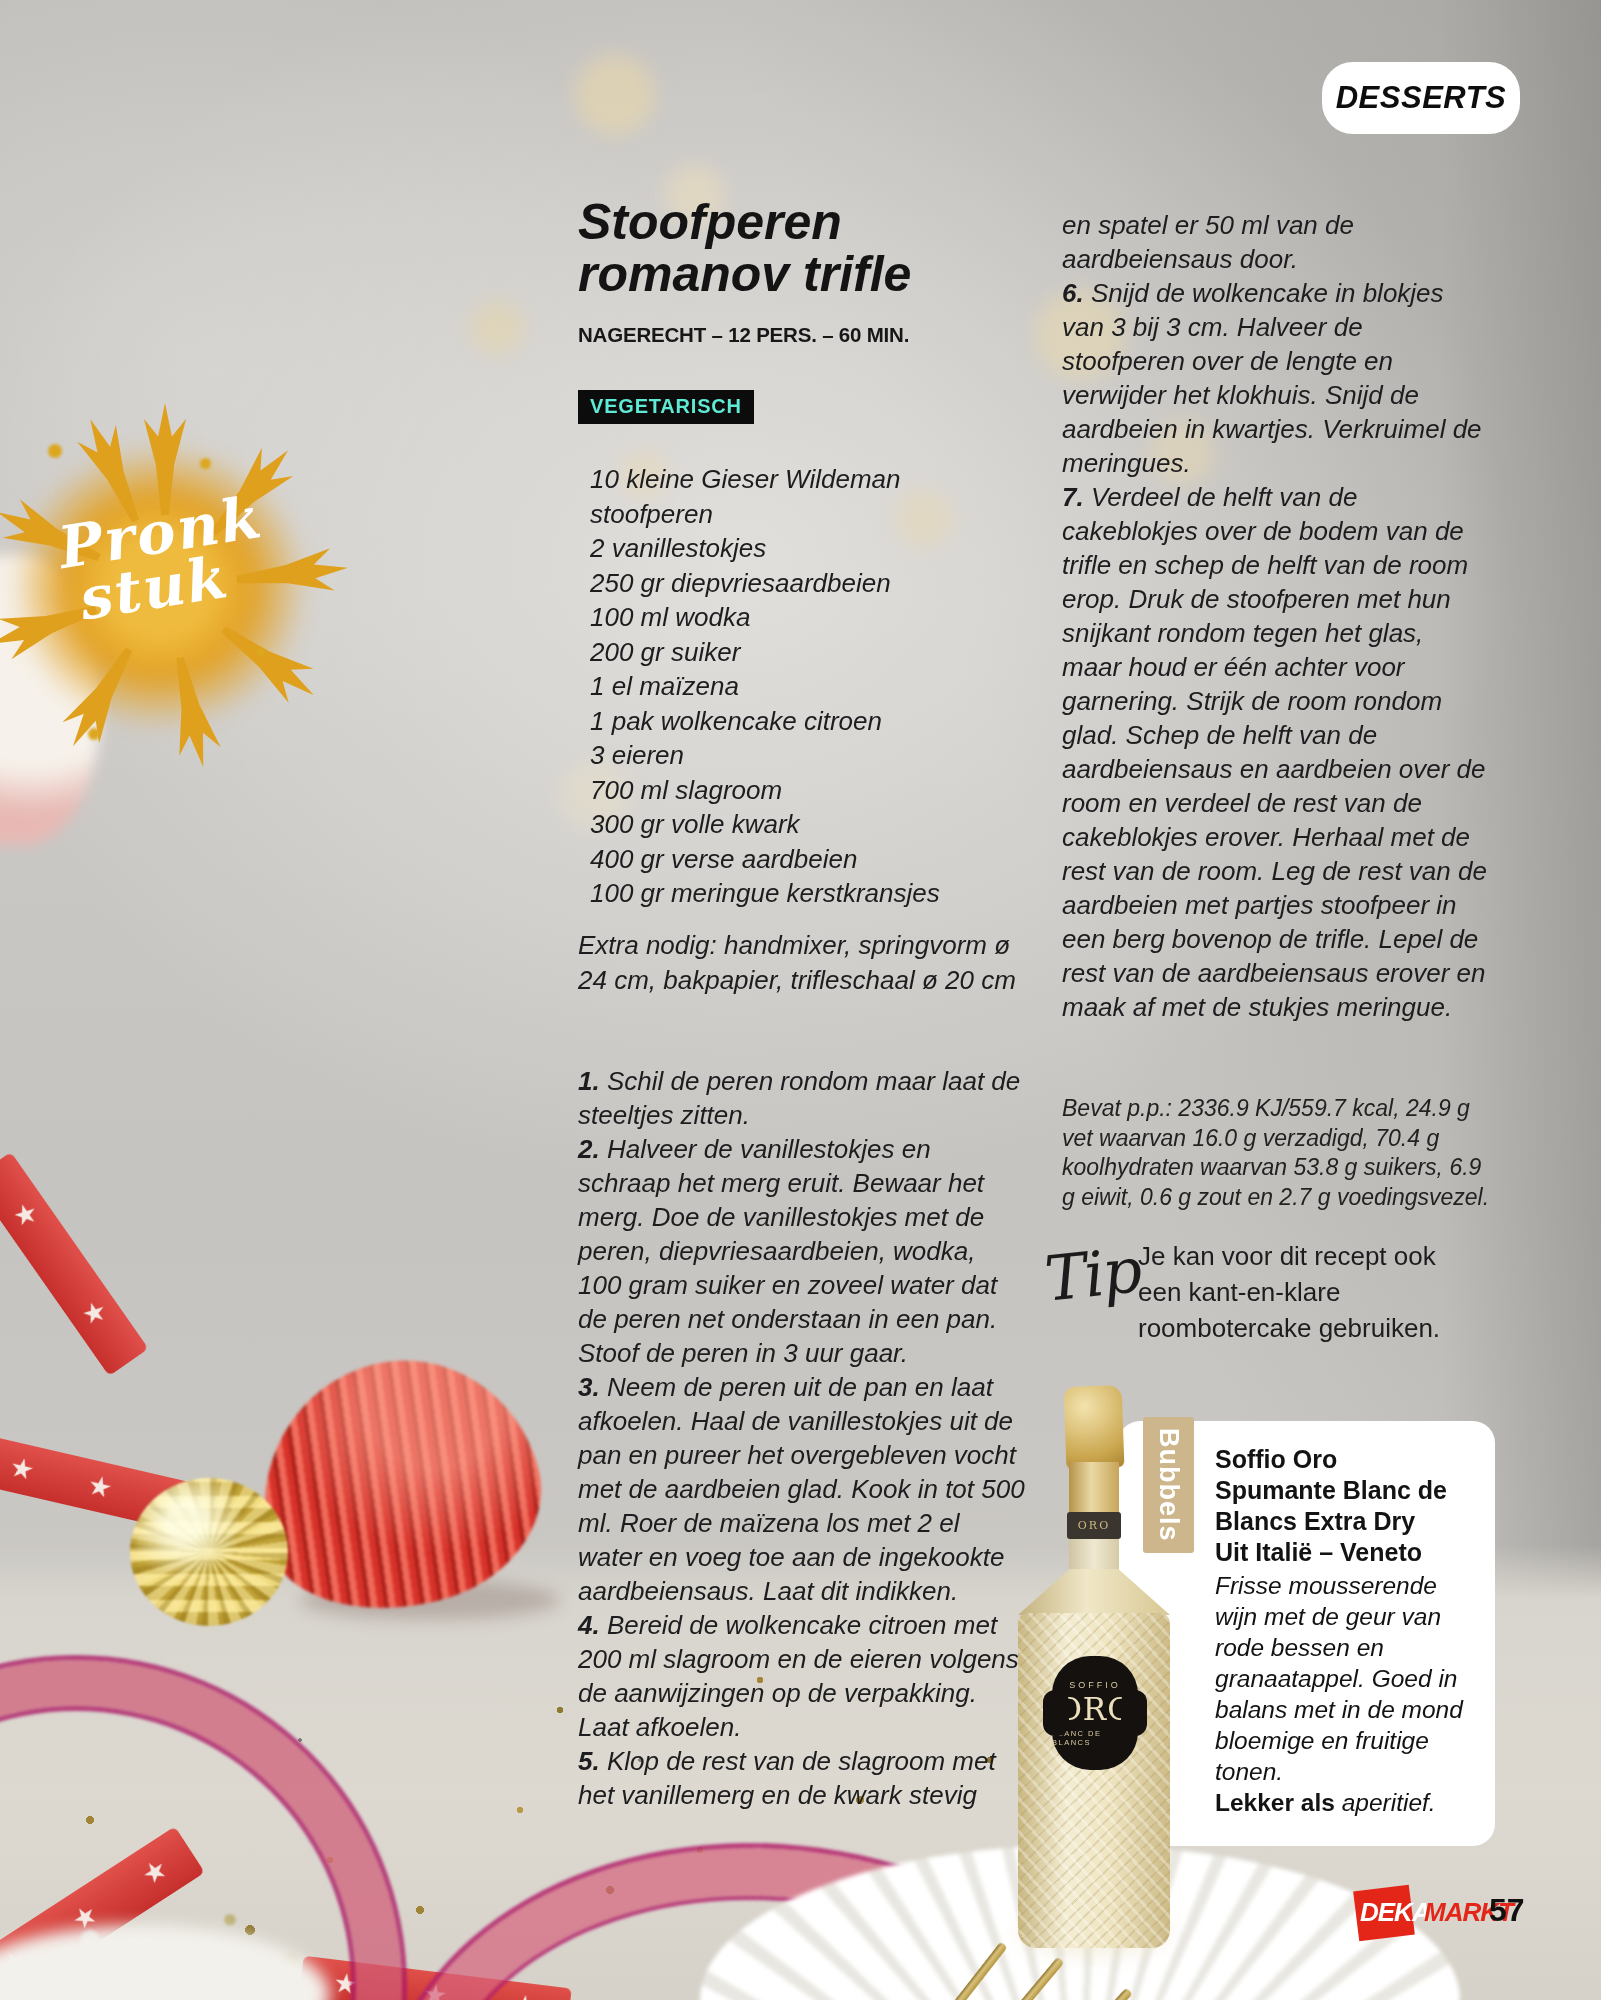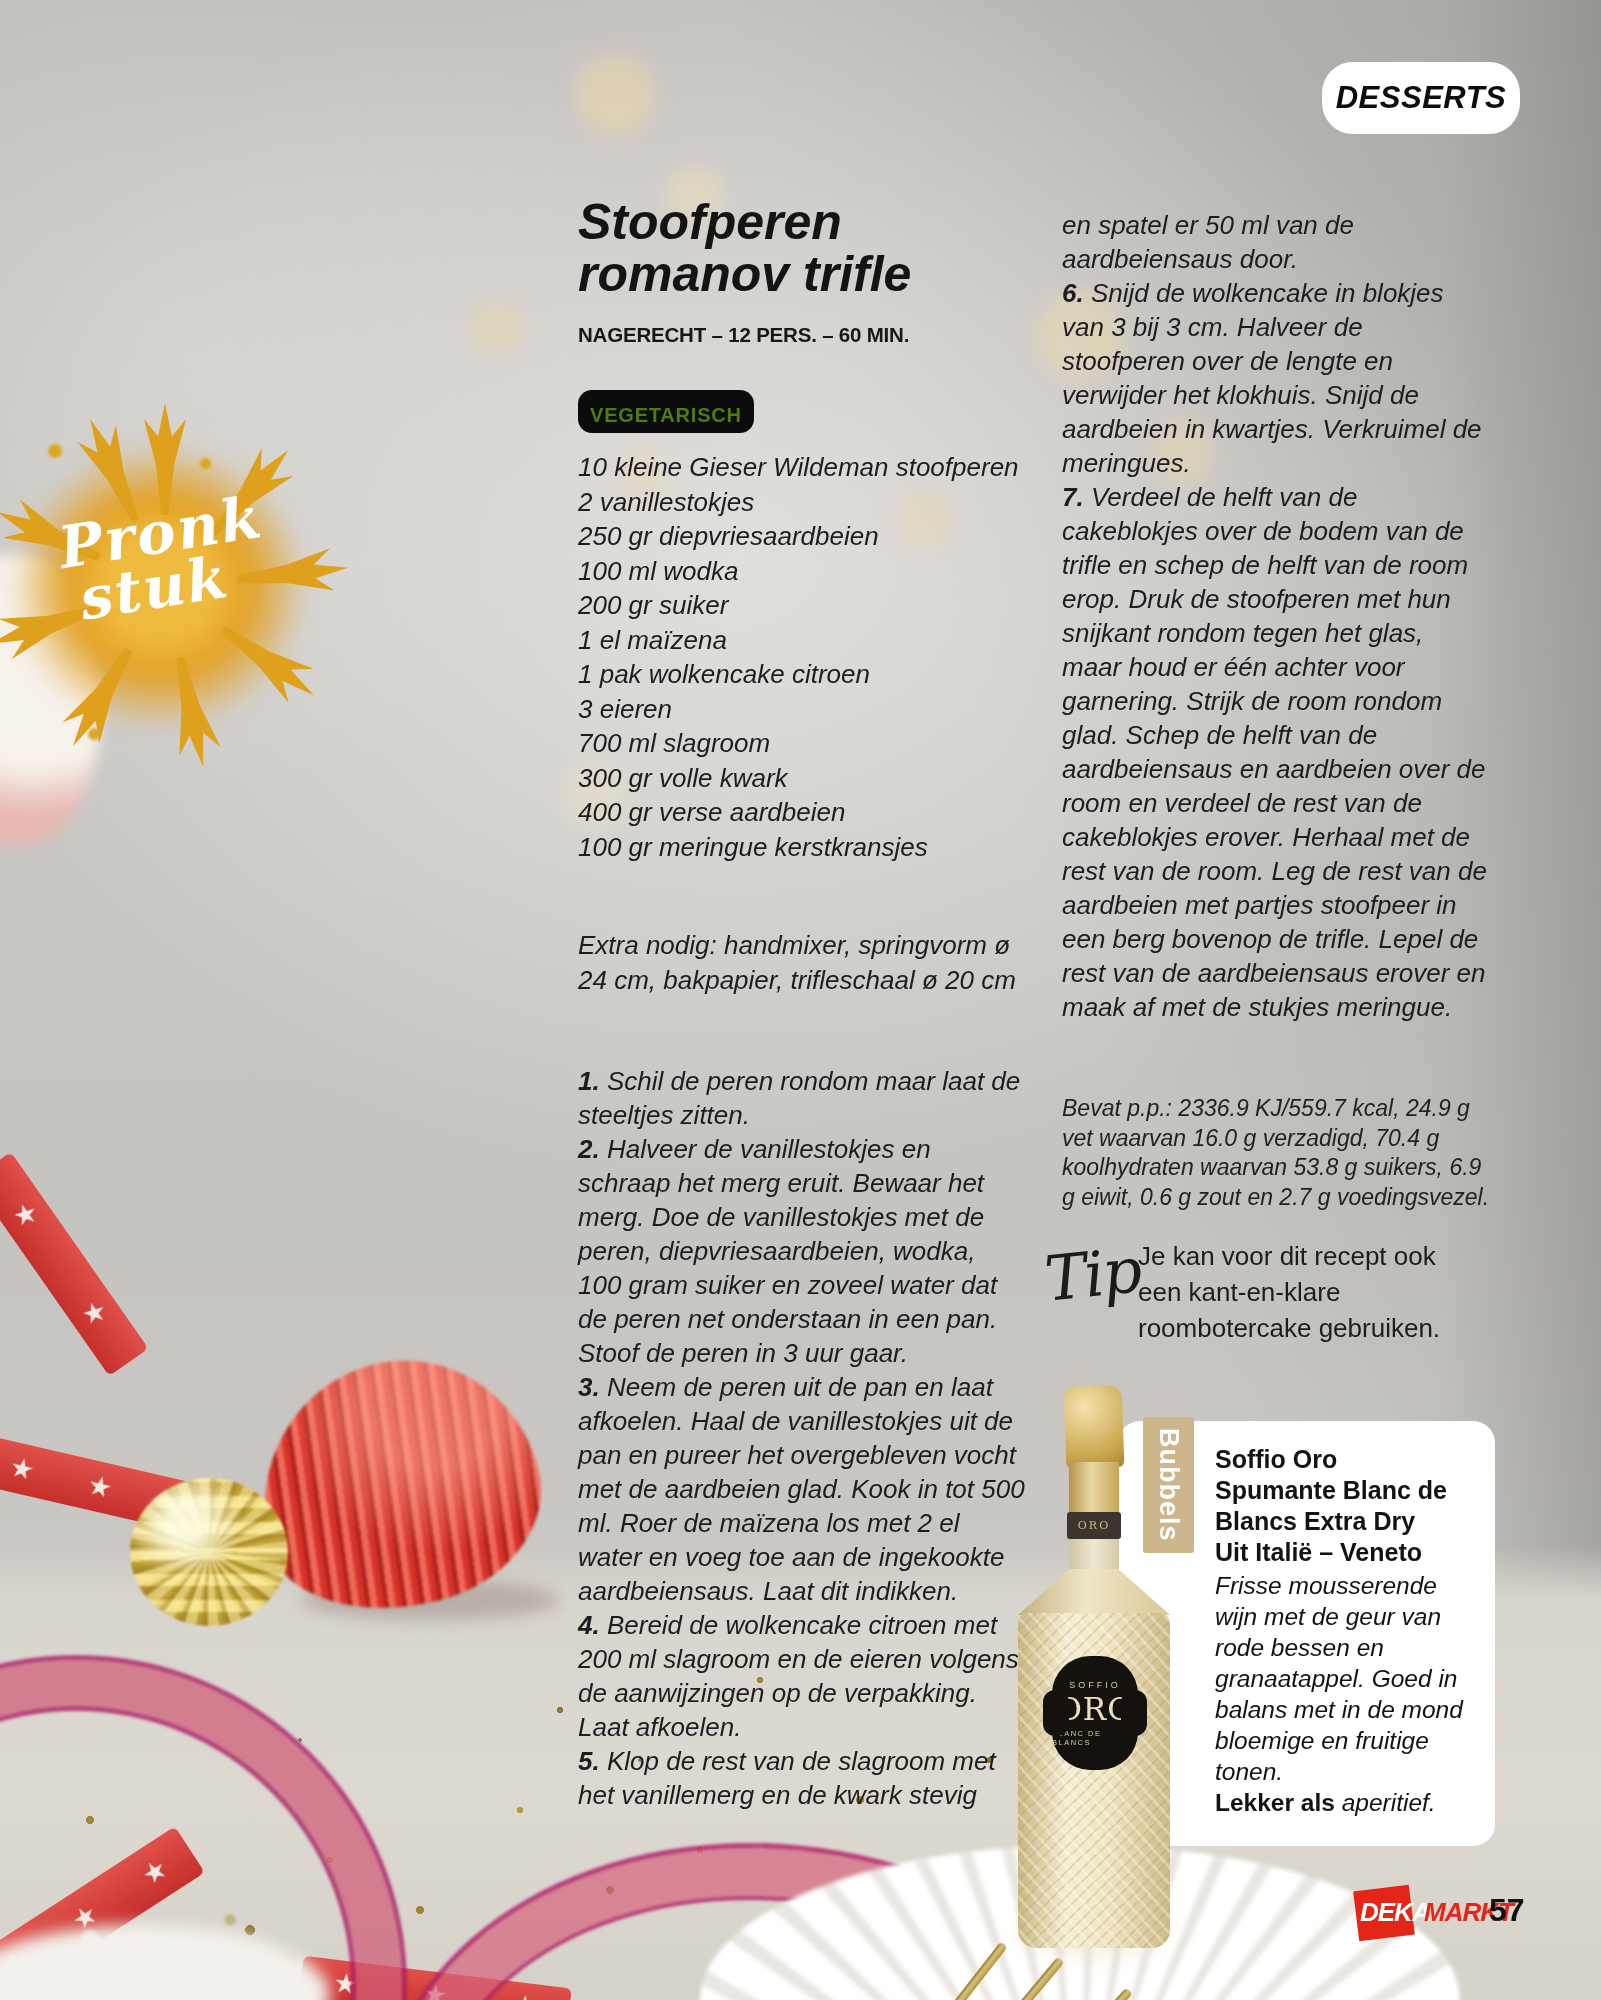--- a/index.html
+++ b/index.html
@@ -100,24 +100,24 @@
     font-size:31px;font-weight:bold;font-style:italic;letter-spacing:.5px;color:#0d0d0d;}
   #brand{left:1352px;top:1880px;width:249px;height:70px;font-style:italic;font-weight:bold;}
   #brand .sq{position:absolute;left:4px;top:8px;width:56px;height:50px;background:#e42618;transform:rotate(-7deg);}
   #brand .deka{position:absolute;left:8px;top:17px;color:#fff;font-size:26px;letter-spacing:-1px;}
   #brand .markt{position:absolute;left:72px;top:17px;color:#e42618;font-size:26px;letter-spacing:-1px;}
   #brand .num{position:absolute;left:137px;top:12px;color:#111;font-size:32px;font-style:normal;}
   
   .col{color:#1d1d1f;}
   #title{left:578px;top:196px;width:470px;font-size:50px;line-height:52px;font-weight:bold;font-style:italic;color:#141414;}
   #meta{left:578px;top:318px;width:470px;font-size:20.5px;line-height:34px;font-weight:bold;color:#171717;letter-spacing:-.2px;}
-  #vege{left:578px;top:390px;display:inline-block;background:#0c0c0c;color:#4d7c0f;
-    font-size:20px;font-weight:bold;letter-spacing:.8px;padding:14px 12px 6px;border-radius:14px;}
+  #vege{left:578px;top:390px;display:inline-block;background:#0c0c0c;color:#5eead4;
+    font-size:20px;font-weight:bold;letter-spacing:.8px;padding:5px 12px 6px;}
   #ingredients{left:578px;top:450px;width:445px;font-size:26px;line-height:34.5px;font-style:italic;}
-  #ingredients ul{margin:0;padding:0;list-style:none;}
+  #ingredients ul{margin:12px;padding:0;list-style:none;}
   #extra{left:578px;top:928px;width:445px;font-size:26px;line-height:34.5px;font-style:italic;}
   #steps-left{left:578px;top:1064px;width:448px;font-size:26px;line-height:34px;font-style:italic;}
   #col-right{left:1062px;top:208px;width:425px;font-size:26px;line-height:34px;font-style:italic;color:#1d1d1f;}
   .step{margin:0;}
   .step b{font-style:italic;}
   #nutrition{left:1062px;top:1094px;width:430px;font-size:23px;line-height:29.5px;font-style:italic;color:#222;}
   #tip{left:1045px;top:1230px;width:450px;}
   #tip .glyph{position:absolute;left:0;top:8px;font-family:"DejaVu Serif",serif;font-style:italic;
     font-size:62px;color:#1b1b1b;transform:rotate(-6deg);letter-spacing:-2px;}
   #tip .txt{position:absolute;left:93px;top:8px;width:340px;font-size:26px;line-height:36px;color:#1d1d1f;}

